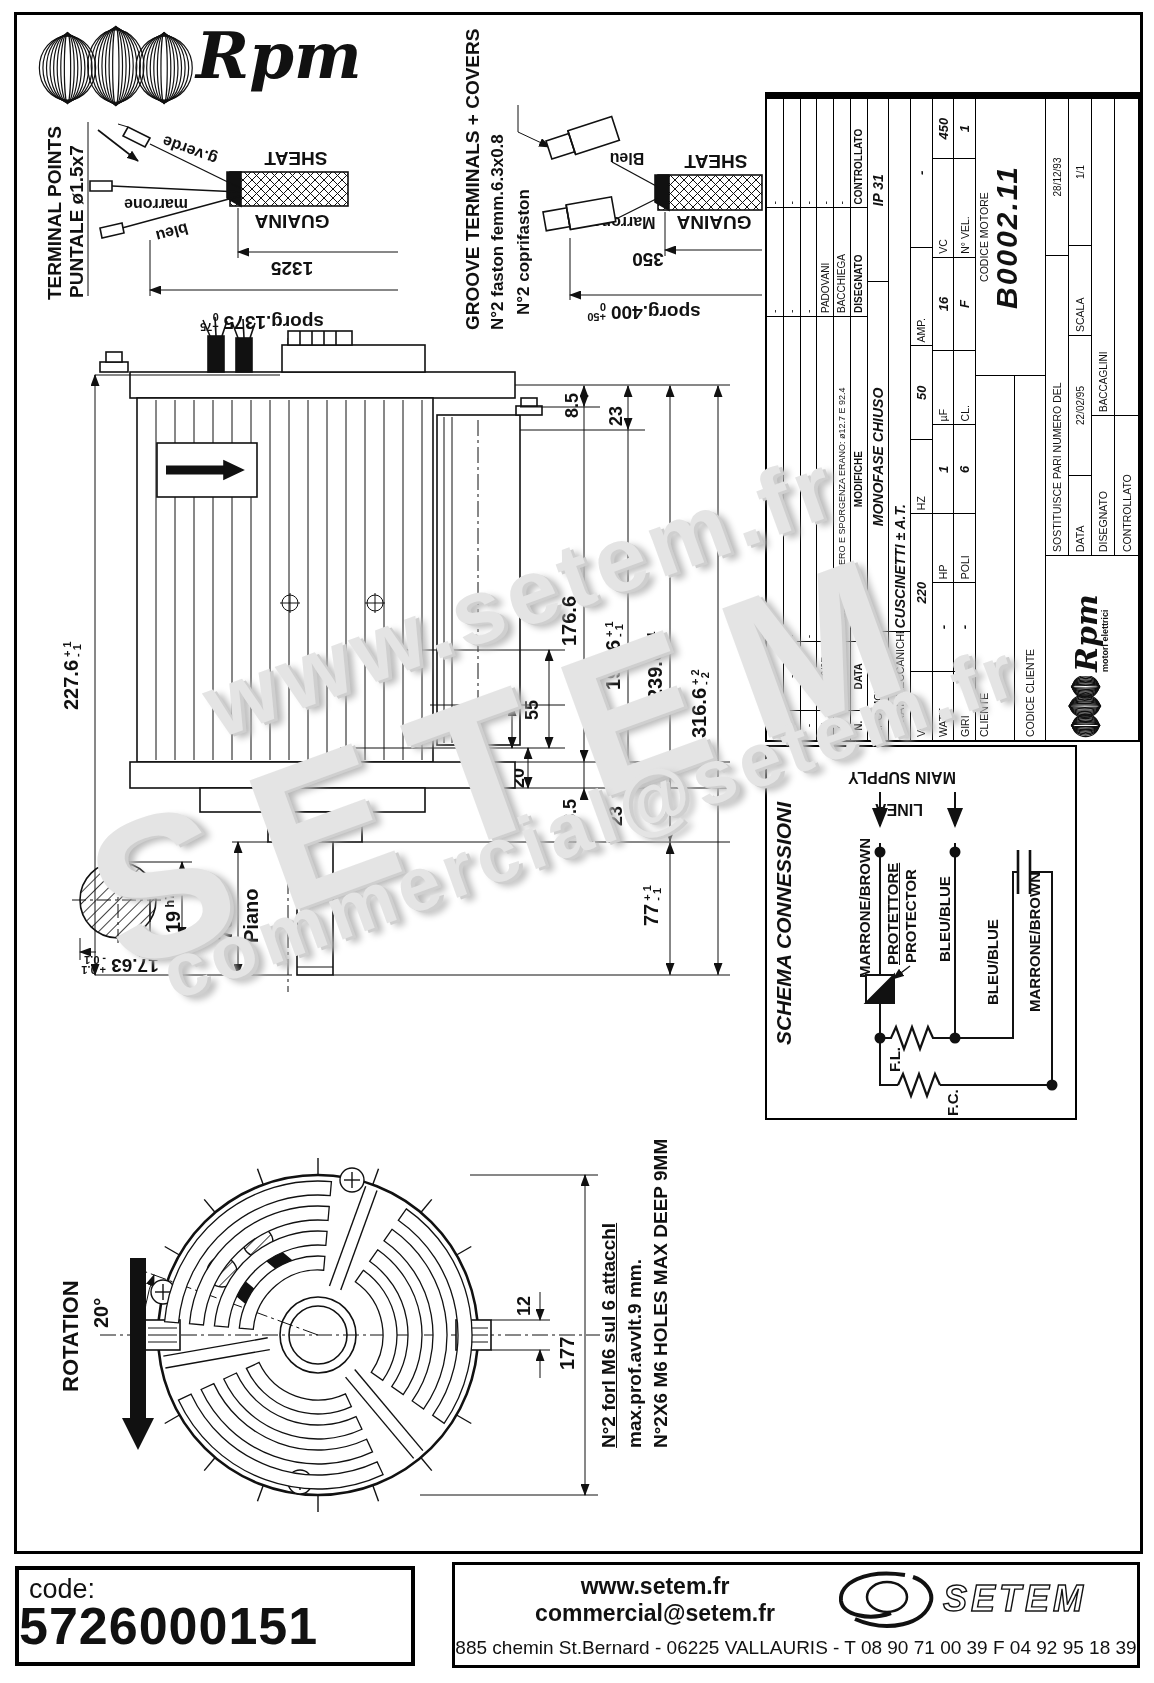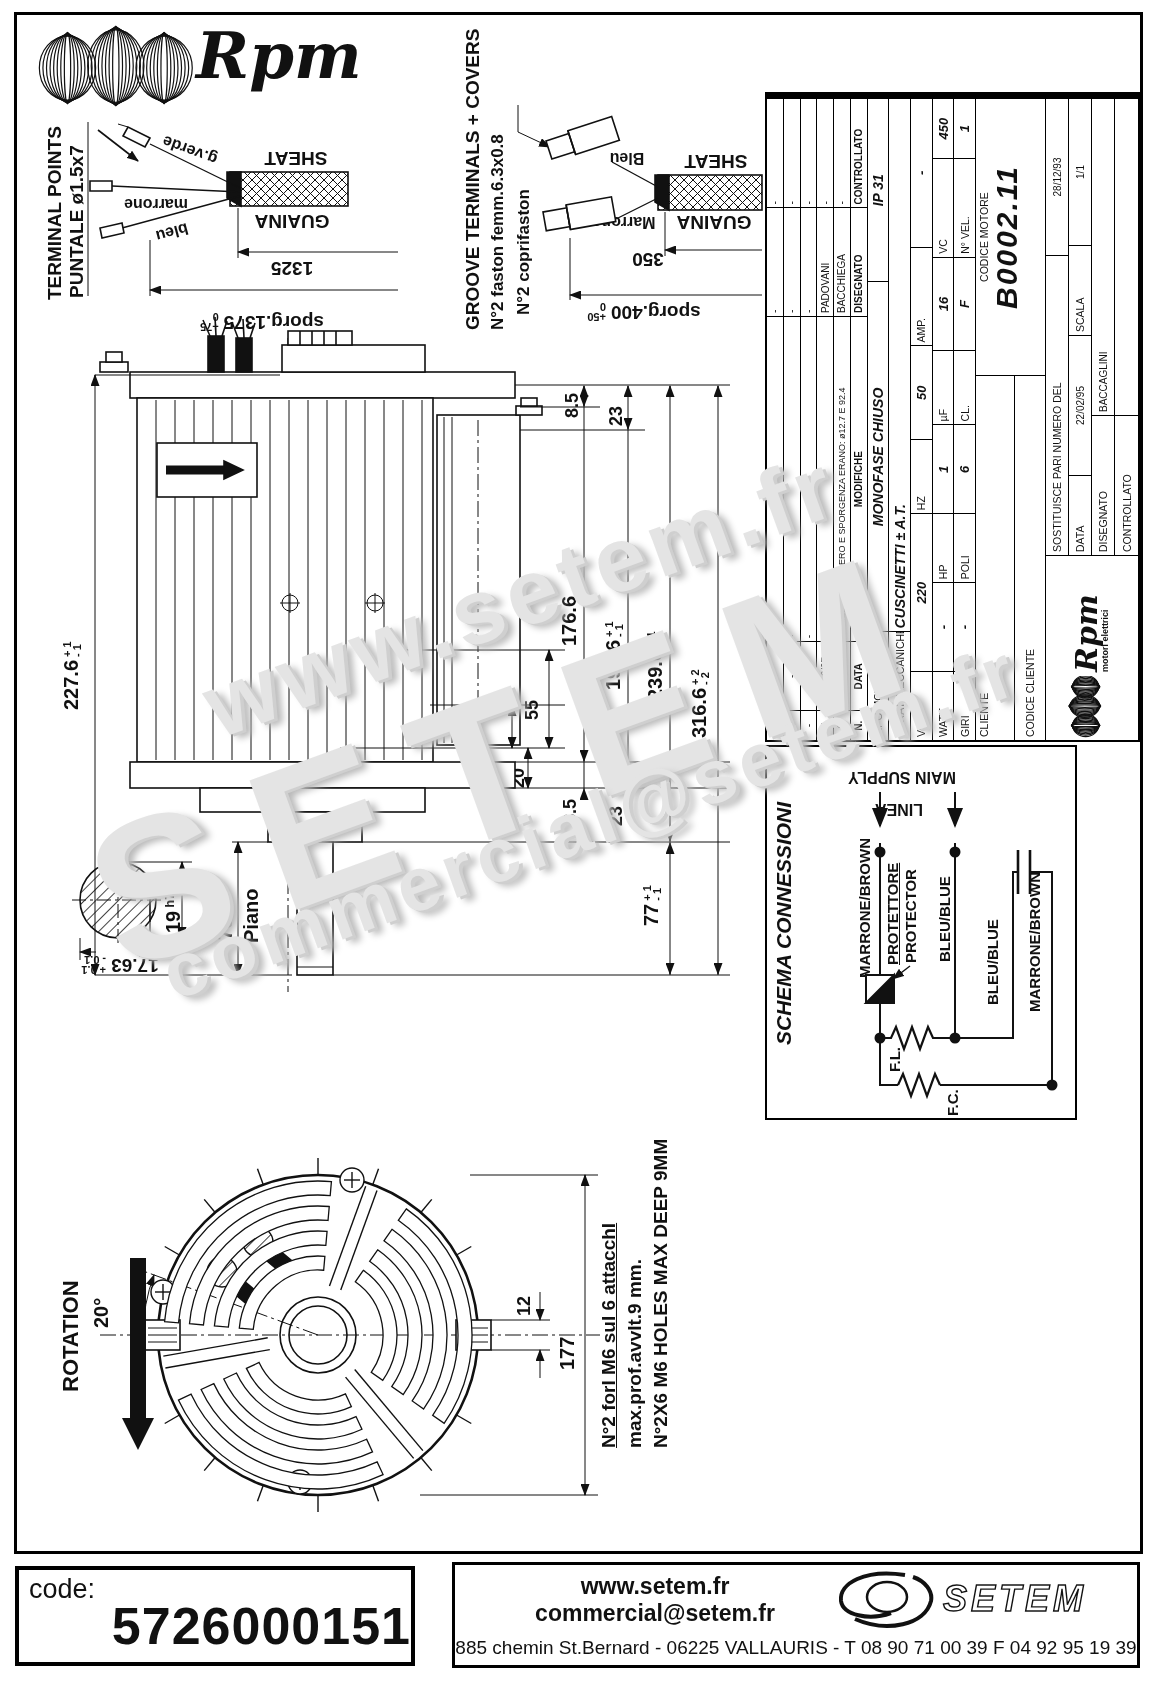--- a/index.html
+++ b/index.html
@@ -645,30 +645,30 @@
   <div class="vt sm" style="left:1026px;top:1012px;font-size:15px;">MARRONE/BROWN</div>
   <div class="vt sm" style="left:886px;top:1072px;font-size:15px;">F.L.</div>
   <div class="vt sm" style="left:944px;top:1116px;font-size:15px;">F.C.</div>
 
   <div class="wm" style="left:190px;top:660px;font-size:92px;transform:rotate(-20deg);">www.setem.fr</div>
   <div class="wm" style="left:60px;top:800px;font-size:200px;letter-spacing:38px;transform:rotate(-20deg);">SETEM</div>
   <div class="wm" style="left:150px;top:935px;font-size:76px;transform:rotate(-20deg);">commercial@setem.fr</div>
 
   <div id="code-box">
     <div style="position:absolute;left:10px;top:4px;font-size:27px;font-weight:400;">code:</div>
-    <div style="position:absolute;left:0;right:0;top:26px;text-align:right;font-size:52px;font-weight:700;letter-spacing:1px;">5726000151</div>
+    <div style="position:absolute;left:0;right:0;top:26px;text-align:left;font-size:52px;font-weight:700;letter-spacing:1px;">5726000151</div>
   </div>
   <div id="setem-box">
     <div style="position:absolute;left:40px;top:8px;width:320px;text-align:center;font-weight:700;font-size:23px;line-height:27px;">
       <div>www.setem.fr</div>
       <div>commercial@setem.fr</div>
     </div>
     <svg width="300" height="62" style="position:absolute;right:12px;top:2px;">
       <g stroke="#111" fill="none" stroke-width="4">
         <path d="M80,8 C40,2 14,16 16,34 C18,48 44,54 66,46"></path>
         <path d="M30,52 C62,66 100,58 106,34 C108,24 100,14 88,10"></path>
         <ellipse cx="62" cy="30" rx="20" ry="15" fill="#fff" stroke-width="2.5"></ellipse>
       </g>
       <text x="118" y="44" font-size="36" font-style="italic" font-weight="700" letter-spacing="4" fill="#fff" stroke="#111" stroke-width="1.4">SETEM</text>
     </svg>
-    <div style="position:absolute;left:0;right:0;bottom:6px;text-align:center;font-size:19px;">885 chemin St.Bernard  -  06225 VALLAURIS  -  T 08 90 71 00 39   F 04 92 95 19 39</div>
+    <div style="position:absolute;left:0;right:0;bottom:6px;text-align:center;font-size:19px;">885 chemin St.Bernard  -  06225 VALLAURIS  -  T 08 90 71 00 39   F 04 92 95 18 39</div>
   </div>
 </div>
 
 </body></html>

